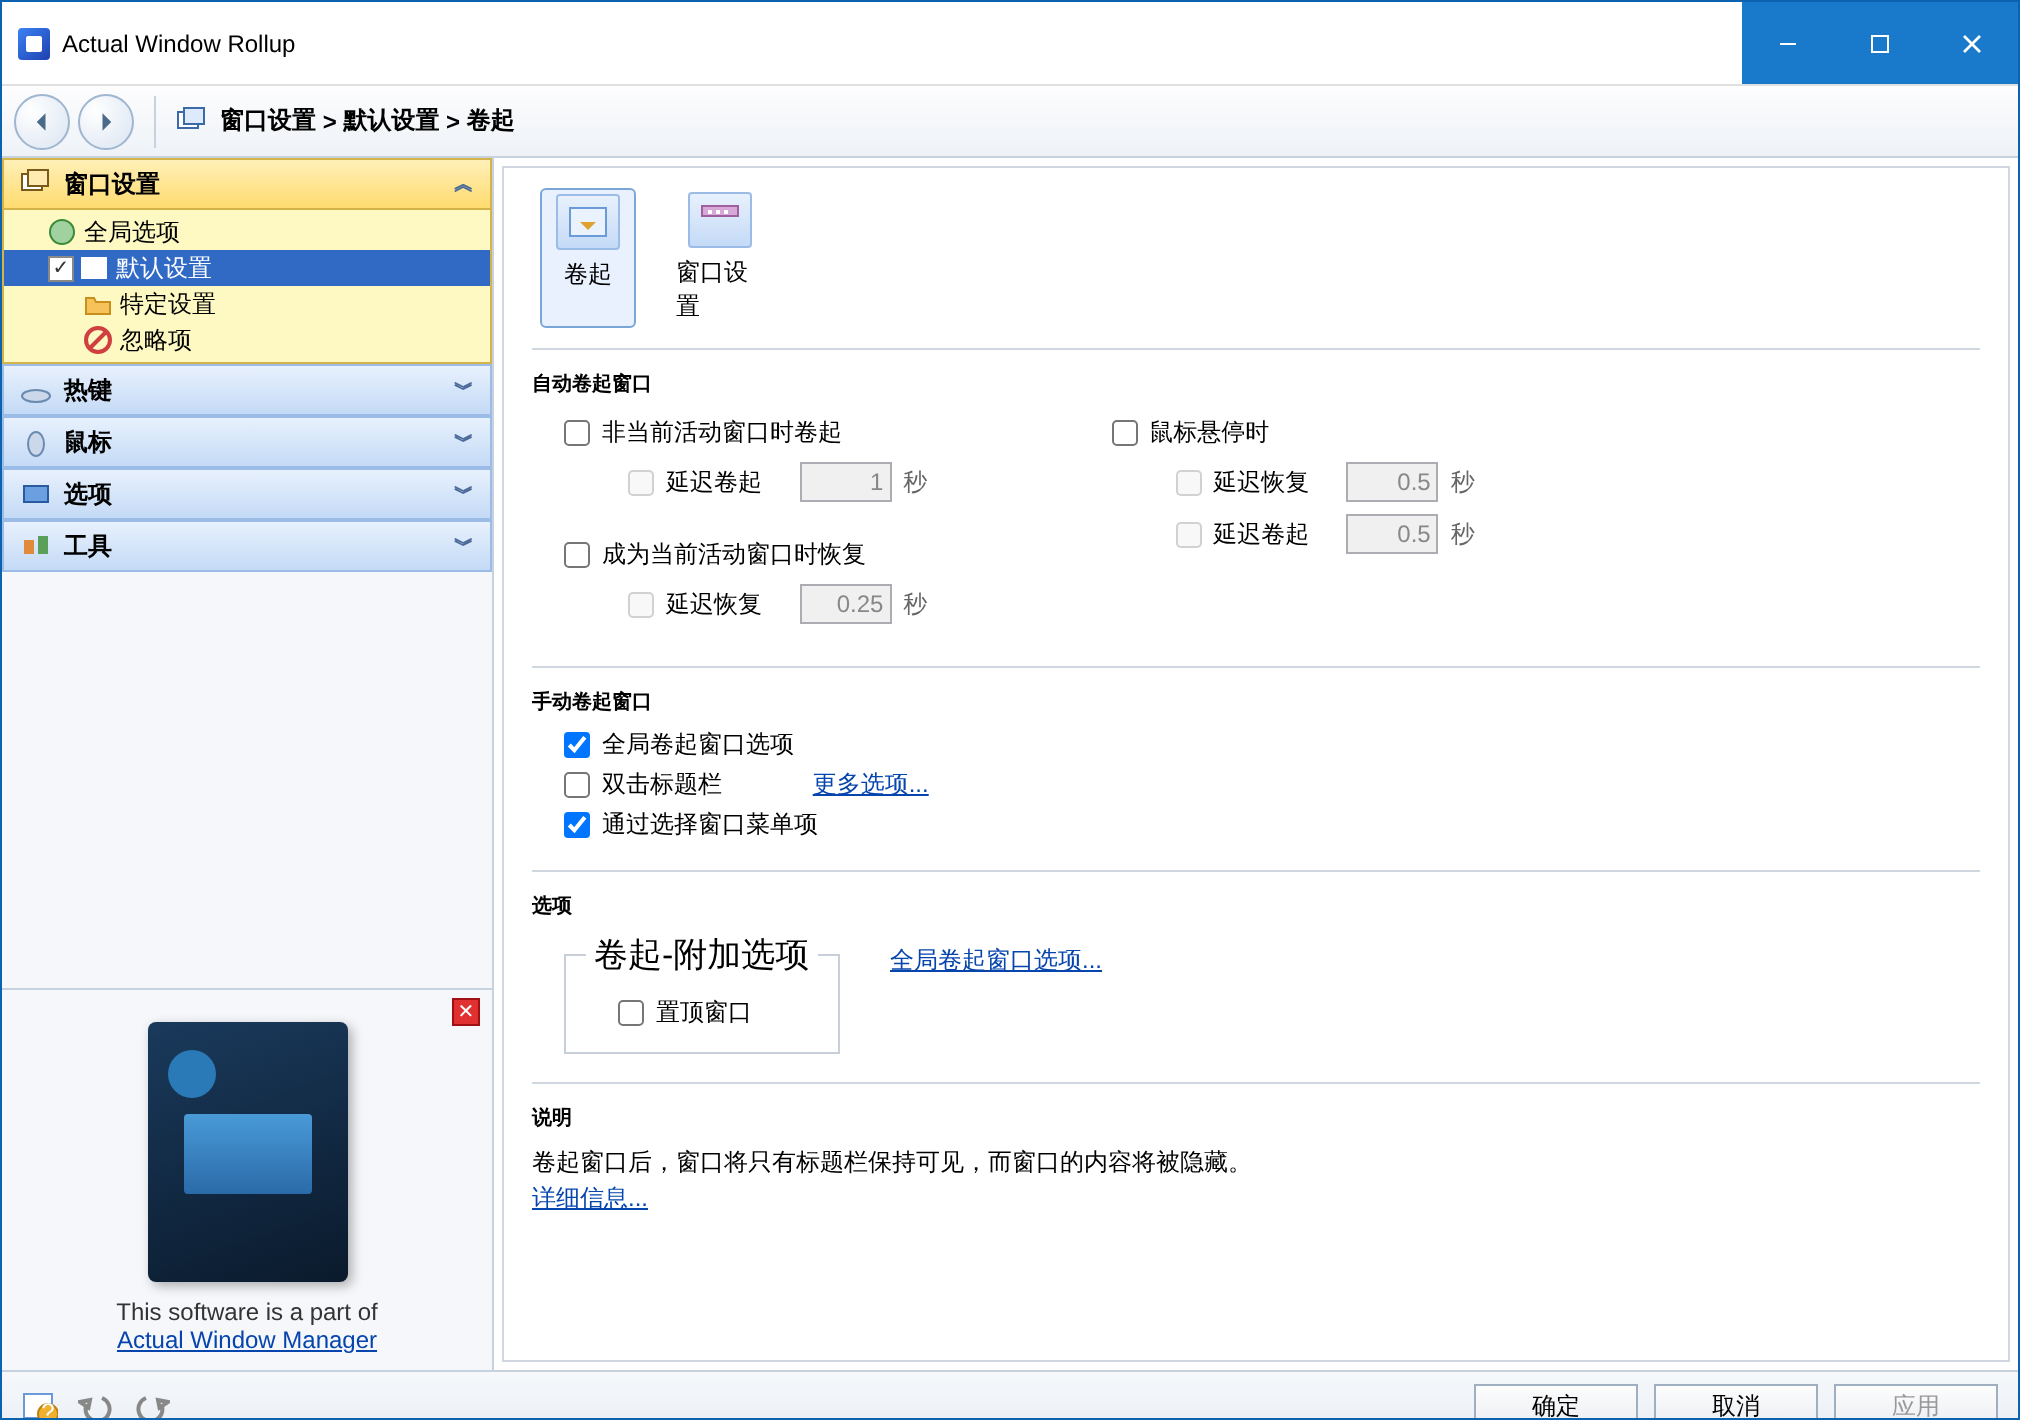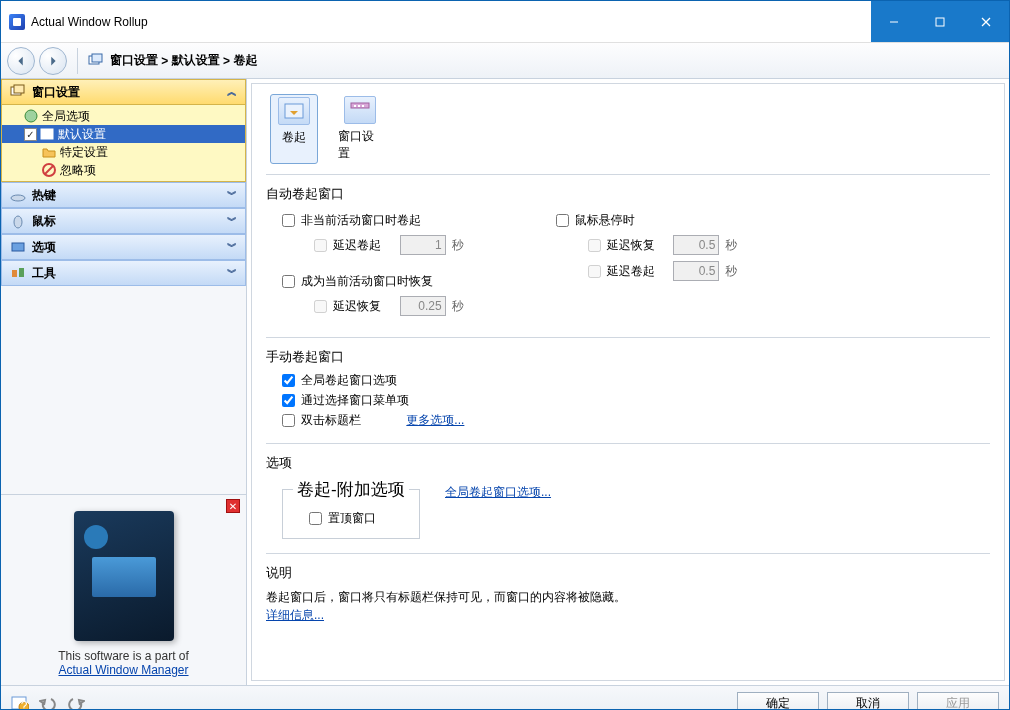--- a/index.html
+++ b/index.html
@@ -45,21 +45,21 @@
 
 .content { flex:1; background:#fff; display:flex; flex-direction:column; }
 .content-body { flex:1; padding:10px 14px; overflow:auto; border:1px solid #d0d7e0; margin:4px; }
 .tab-icons { display:flex; gap:18px; padding:0 4px 6px 4px; }
 .tab-icon { display:flex; flex-direction:column; align-items:center; width:48px; cursor:pointer; padding:2px;}
 .tab-icon.active { border:1px solid #7aa7d8; background:#e8f1fd; border-radius:3px;}
 .tab-icon .ic { width:32px; height:28px; background:linear-gradient(#e8f1fd,#c4daf6); border:1px solid #9cbce8; border-radius:2px; display:flex; align-items:center; justify-content:center;}
 .tab-icon .lbl { margin-top:4px; font-size:12px; }
 hr.hr { border:none; border-top:1px solid #d0d7e0; margin:4px 0 10px 0;}
 
-.group-title { font-weight:normal; font-size:13px; margin:10px 0 6px 0;}
+.group-title { font-weight:bold; font-size:10px; margin:10px 0 6px 0;}
 .row { display:flex; align-items:center; gap:6px; margin:3px 16px;}
 .row .indent { width:26px; }
 input[type=checkbox]{ width:13px; height:13px; }
 input.num { width:46px; height:20px; border:1px solid #abadb3; text-align:right; padding:0 3px; background:#fff;}
 input.num:disabled{ background:#f0f0f0; color:#888;}
 .unit { color:#666; }
 .cols { display:flex; gap:60px; }
 .col { display:flex; flex-direction:column; }
 .linkish { color:#0645ad; text-decoration:underline; cursor:pointer; }
 fieldset.inner { border:1px solid #c8cfd8; padding:6px 10px 8px 10px; display:inline-block; }
@@ -265,25 +265,25 @@
           <div class="row"><span class="indent"></span><input type="checkbox" disabled="" style=""><span>延迟卷起</span>&nbsp;&nbsp;<input class="num" disabled="" value="0.5" style=""><span class="unit">秒</span></div>
         </div>
       </div>
 
       <hr class="hr" style="margin-top:18px">
       <div class="group-title">手动卷起窗口</div>
       <div class="row">
           <input type="checkbox" checked="" style="">
           <span>全局卷起窗口选项</span>
         </div>
+      <div class="row"><input type="checkbox" style=""><span>双击标题栏</span>&nbsp;&nbsp;&nbsp;&nbsp;&nbsp;&nbsp;&nbsp;&nbsp;&nbsp;&nbsp;<span class="linkish">更多选项...</span></div>
       <div class="row">
           <input type="checkbox" checked="" style="">
           <span>通过选择窗口菜单项</span>
         </div>
-      <div class="row"><input type="checkbox" style=""><span>双击标题栏</span>&nbsp;&nbsp;&nbsp;&nbsp;&nbsp;&nbsp;&nbsp;&nbsp;&nbsp;&nbsp;<span class="linkish">更多选项...</span></div>
 
       <hr class="hr" style="margin-top:14px">
       <div class="group-title">选项</div>
       <div class="row" style="align-items:flex-start;">
         <fieldset class="inner">
           <legend>卷起-附加选项</legend>
           <div class="row">
               <input type="checkbox" style="">
               <span>置顶窗口</span>
             </div>

